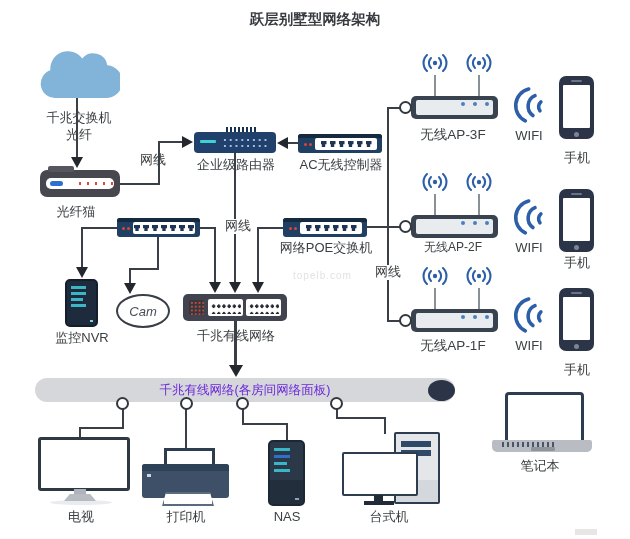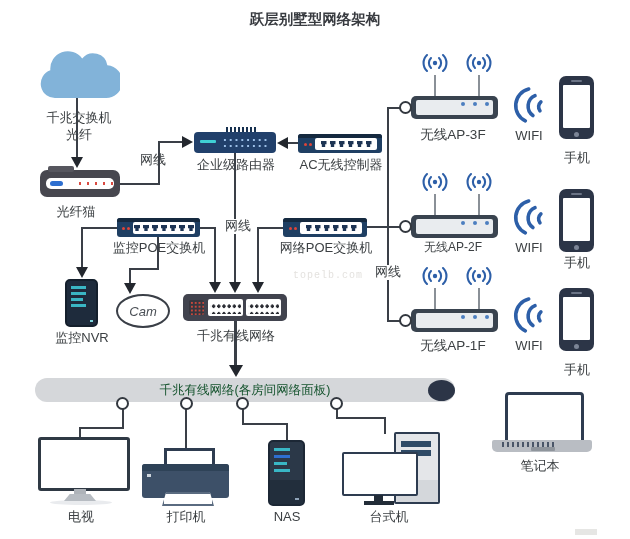--- a/index.html
+++ b/index.html
@@ -55,21 +55,21 @@
   .tower .dot{position:absolute;right:3px;bottom:3px;width:3px;height:2px;background:#7fd6de;}
   .camoval{width:50px;height:30px;border:2.5px solid #3a3f47;border-radius:50%;background:#fff;
        display:flex;align-items:center;justify-content:center;font-size:13px;color:#4a4f55;}
   .node-circle{position:absolute;width:9px;height:9px;background:#fff;border:2.5px solid #33383f;
        border-radius:50%;z-index:5;}
   .ap-frame{position:absolute;width:87px;height:23px;background:#39434f;border-radius:5px;}
   .ap-frame .inner{position:absolute;left:5px;top:4px;width:77px;height:15px;background:#e9ecef;border-radius:2px;}
   .ap-frame .d{position:absolute;top:5.5px;width:4px;height:4px;border-radius:50%;background:#4c7fc0;}
   .ant{position:absolute;width:2px;height:22px;background:#8a9097;}
   .barpill{position:absolute;left:35px;top:378px;width:420px;height:24px;background:#d5d7da;border-radius:12px;
-       z-index:3;display:flex;align-items:center;justify-content:center;font-size:12.5px;color:#14532d;}
+       z-index:3;display:flex;align-items:center;justify-content:center;font-size:12.5px;color:#6d28d9;}
   .barblob{position:absolute;left:428px;top:380px;width:27px;height:21px;background:#2c3547;border-radius:50%;z-index:4;}
   .phone{position:absolute;width:35px;height:63px;background:#2c3547;border-radius:7px;z-index:4;}
   .phone .scr{position:absolute;left:4px;top:9px;width:27px;height:43px;background:#fff;border-radius:1px;}
   .phone .spk{position:absolute;left:12px;top:4px;width:11px;height:2px;background:#6b7486;border-radius:1px;}
   .phone .home{position:absolute;left:15px;bottom:2.5px;width:5px;height:5px;background:#7c8596;border-radius:50%;}
   .tv-screen{width:86px;height:48px;border:3.5px solid #2f3944;background:#fff;border-radius:3px;}
   .printer-tray{width:45px;height:20px;border:3.5px solid #2e3c50;background:#fff;}
   .printer-body{width:87px;height:34px;background:#3d5068;border-radius:3px;}
   .printer-body .band{position:absolute;left:0;top:0;right:0;height:7px;background:#2e4257;border-radius:3px 3px 0 0;}
   .printer-body .chip{position:absolute;left:5px;top:10px;width:4px;height:3px;background:#cfd6de;}
@@ -80,21 +80,21 @@
   .case{background:#e4e6e9;border:2.5px solid #2e3c50;border-radius:2px;}
   .case .stripe{position:absolute;left:5px;width:30px;height:6px;background:#2e4a66;}
   .case .dot{position:absolute;left:12px;top:34px;width:4px;height:4px;border-radius:50%;background:#2e6fd0;}
   .case .split{position:absolute;left:0;right:0;bottom:0;height:22px;background:#d4d7db;border-radius:0 0 2px 2px;}
   .lap-screen{position:absolute;width:73px;height:48px;background:#fff;border:3.5px solid #2e3c50;
        border-radius:4px 4px 0 0;}
   .lap-base{position:absolute;width:100px;height:12px;background:#b9bdc3;border-radius:2px 2px 5px 5px;}
   .lap-base .keys{position:absolute;left:10px;top:2px;width:55px;height:5px;
        background:repeating-linear-gradient(90deg,#4a5668 0 2px,transparent 2px 5px);}
   .lap-base .pad{position:absolute;left:39px;top:7px;width:24px;height:4px;background:#8f959c;border-radius:1px;}
-  .wm{position:absolute;font-size:10px;color:#e4e2df;letter-spacing:1px;z-index:0;font-family:Liberation Mono, monospace;}
+  .wm{position:absolute;font-size:10px;color:#e4e2df;letter-spacing:1px;z-index:0;}
   svg{display:block;}
 </style>
 </head>
 <body>
 
 <div class="canvas">
 
   <div class="title">跃层别墅型网络架构</div>
   <div class="wm" style="left:293px;top:270px;">topelb.com</div>
   <div class="abs" style="left:575px;top:529px;width:22px;height:6px;background:#e6e6e4;z-index:0;"></div>
@@ -197,21 +197,20 @@
     <span class="strip" style="left:16px;width:62px;">
       <i class="rj"></i>
         <i class="rj"></i>
         <i class="rj"></i>
         <i class="rj"></i>
         <i class="rj"></i>
         <i class="rj"></i>
         <i class="rj"></i>
     </span>
   </div>
-  <div class="lbl" style="left:159px;top:241px;">监控POE交换机</div>
 
   <div class="dev nswitch" style="left:283px;top:218px;width:84px;">
     <span class="cap"></span>
     <span class="led" style="left:6px;"></span>
       <span class="led" style="left:11px;"></span>
     <span class="strip" style="left:17px;width:62px;">
       <i class="rj"></i>
         <i class="rj"></i>
         <i class="rj"></i>
         <i class="rj"></i>

